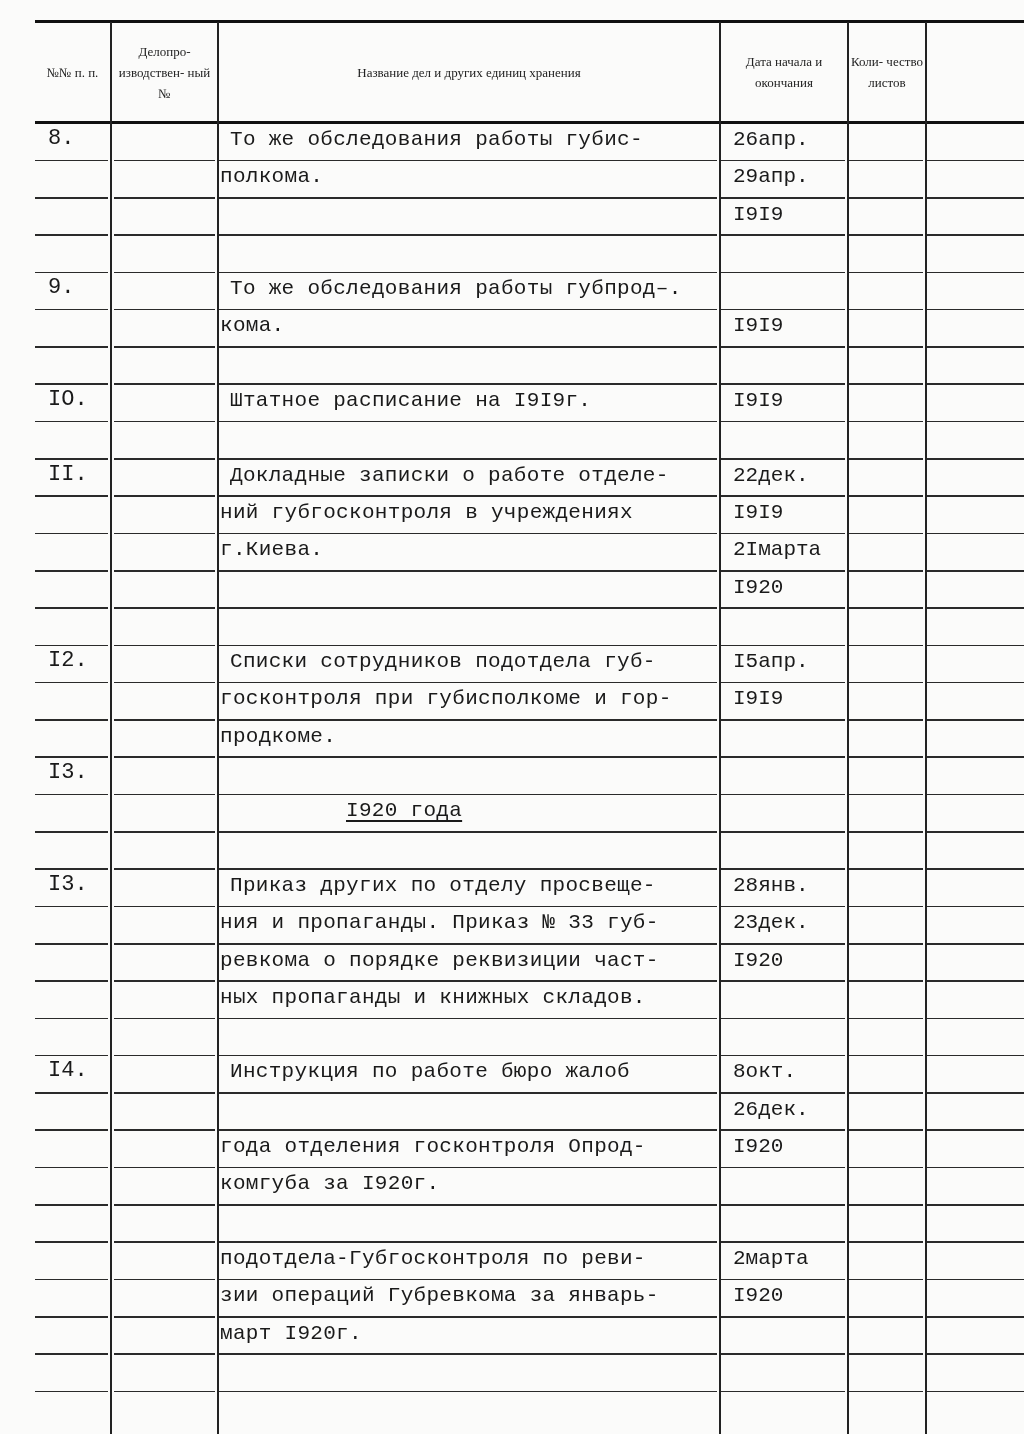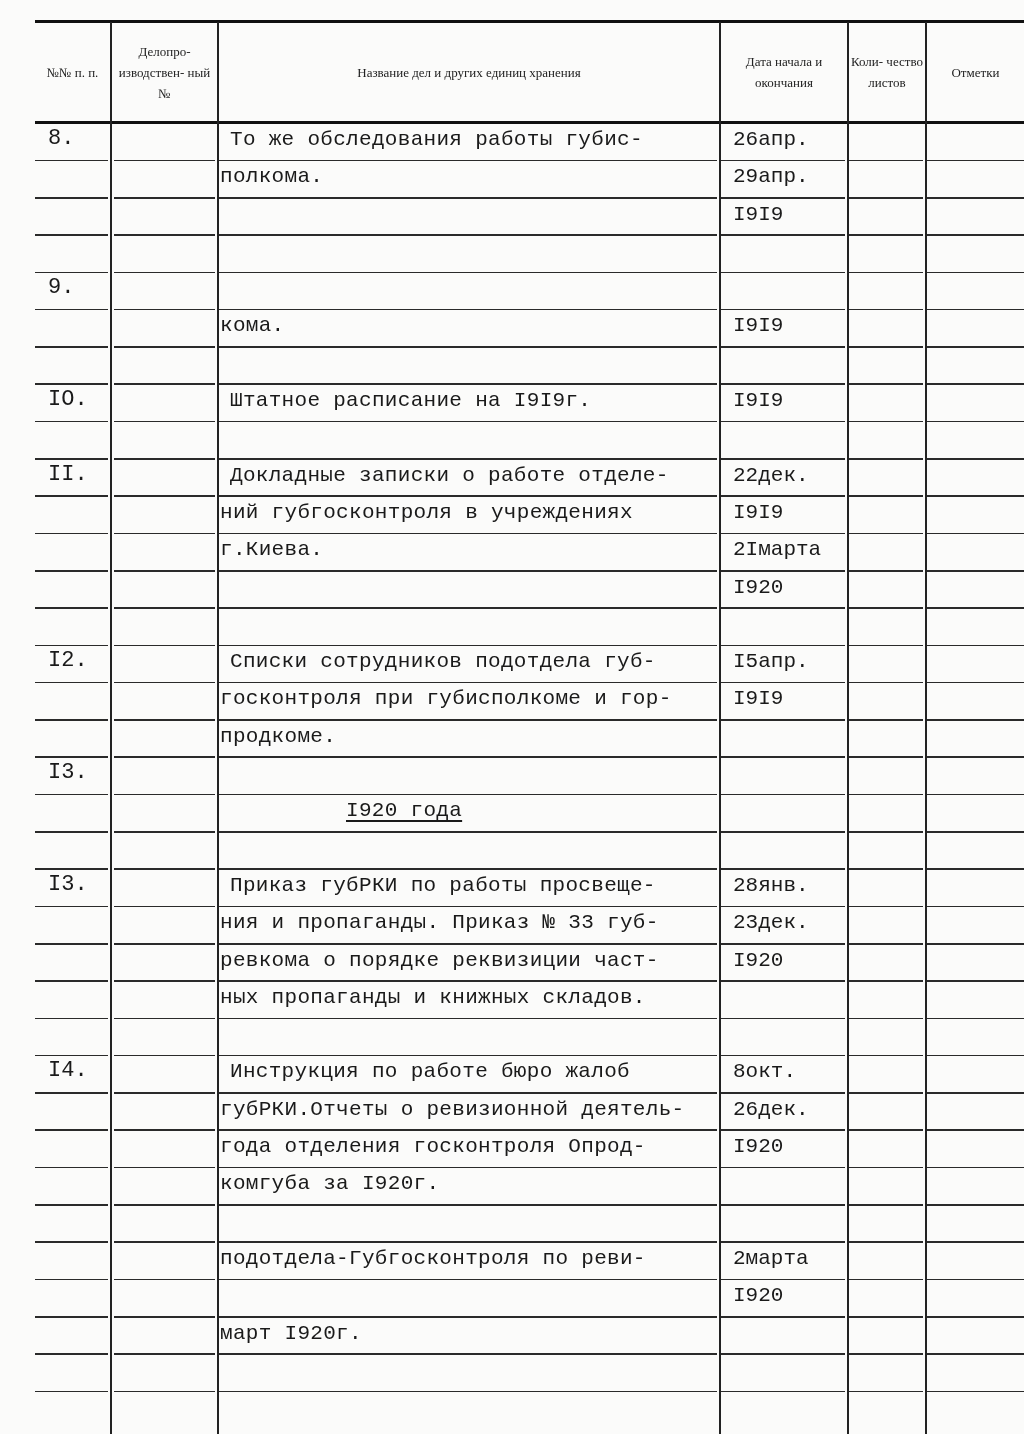--- a/index.html
+++ b/index.html
@@ -40,21 +40,20 @@
   <div class="vline" style="left:217px"></div>
   <div class="vline" style="left:719px"></div>
   <div class="vline" style="left:847px"></div>
   <div class="vline" style="left:925px"></div>
 
   <div class="hdr" style="left:35px;width:75px">№№ п. п.</div>
   <div class="hdr" style="left:112px;width:105px">Делопро- изводствен- ный №</div>
   <div class="hdr" style="left:219px;width:500px">Название дел и других единиц хранения</div>
   <div class="hdr" style="left:721px;width:126px">Дата начала и окончания</div>
   <div class="hdr" style="left:849px;width:76px">Коли- чество листов</div>
-  <div class="hdr" style="left:927px;width:97px">Отметки</div>
 
   <div class="rows" id="rows">
       <div class="row">
         <div class="rule" style="left: 35px; width: 73px;"></div>
         <div class="rule" style="left: 114px; width: 101px;"></div>
         <div class="rule" style="left: 219px; width: 498px;"></div>
         <div class="rule" style="left: 721px; width: 124px;"></div>
         <div class="rule" style="left: 849px; width: 74px;"></div>
         <div class="rule" style="left: 927px; width: 97px;"></div>
         <span class="c1">8.</span>
@@ -95,20 +94,21 @@
         <span class="c4"></span>
       </div>
       <div class="row">
         <div class="rule" style="left: 35px; width: 73px;"></div>
         <div class="rule" style="left: 114px; width: 101px;"></div>
         <div class="rule" style="left: 219px; width: 498px;"></div>
         <div class="rule" style="left: 721px; width: 124px;"></div>
         <div class="rule" style="left: 849px; width: 74px;"></div>
         <div class="rule" style="left: 927px; width: 97px;"></div>
         <span class="c1">9.</span>
+        <span class="c3 indent">То же обследования работы губпрод–.</span>
         <span class="c4"></span>
       </div>
       <div class="row">
         <div class="rule" style="left: 35px; width: 73px;"></div>
         <div class="rule" style="left: 114px; width: 101px;"></div>
         <div class="rule" style="left: 219px; width: 498px;"></div>
         <div class="rule" style="left: 721px; width: 124px;"></div>
         <div class="rule" style="left: 849px; width: 74px;"></div>
         <div class="rule" style="left: 927px; width: 97px;"></div>
         <span class="c1"></span>
@@ -270,21 +270,21 @@
         <span class="c4"></span>
       </div>
       <div class="row">
         <div class="rule" style="left: 35px; width: 73px;"></div>
         <div class="rule" style="left: 114px; width: 101px;"></div>
         <div class="rule" style="left: 219px; width: 498px;"></div>
         <div class="rule" style="left: 721px; width: 124px;"></div>
         <div class="rule" style="left: 849px; width: 74px;"></div>
         <div class="rule" style="left: 927px; width: 97px;"></div>
         <span class="c1">I3.</span>
-        <span class="c3 indent">Приказ губРКИ по работы просвеще-</span>
+        <span class="c3 indent">Приказ других по отделу просвеще-</span>
         <span class="c4">28янв.</span>
       </div>
       <div class="row">
         <div class="rule" style="left: 35px; width: 73px;"></div>
         <div class="rule" style="left: 114px; width: 101px;"></div>
         <div class="rule" style="left: 219px; width: 498px;"></div>
         <div class="rule" style="left: 721px; width: 124px;"></div>
         <div class="rule" style="left: 849px; width: 74px;"></div>
         <div class="rule" style="left: 927px; width: 97px;"></div>
         <span class="c1"></span>
@@ -336,21 +336,20 @@
         <span class="c4">8окт.</span>
       </div>
       <div class="row">
         <div class="rule" style="left: 35px; width: 73px;"></div>
         <div class="rule" style="left: 114px; width: 101px;"></div>
         <div class="rule" style="left: 219px; width: 498px;"></div>
         <div class="rule" style="left: 721px; width: 124px;"></div>
         <div class="rule" style="left: 849px; width: 74px;"></div>
         <div class="rule" style="left: 927px; width: 97px;"></div>
         <span class="c1"></span>
-        <span class="c3">губРКИ.Отчеты о ревизионной деятель-</span>
         <span class="c4">26дек.</span>
       </div>
       <div class="row">
         <div class="rule" style="left: 35px; width: 73px;"></div>
         <div class="rule" style="left: 114px; width: 101px;"></div>
         <div class="rule" style="left: 219px; width: 498px;"></div>
         <div class="rule" style="left: 721px; width: 124px;"></div>
         <div class="rule" style="left: 849px; width: 74px;"></div>
         <div class="rule" style="left: 927px; width: 97px;"></div>
         <span class="c1"></span>
@@ -391,20 +390,21 @@
         <span class="c4">2марта</span>
       </div>
       <div class="row">
         <div class="rule" style="left: 35px; width: 73px;"></div>
         <div class="rule" style="left: 114px; width: 101px;"></div>
         <div class="rule" style="left: 219px; width: 498px;"></div>
         <div class="rule" style="left: 721px; width: 124px;"></div>
         <div class="rule" style="left: 849px; width: 74px;"></div>
         <div class="rule" style="left: 927px; width: 97px;"></div>
         <span class="c1"></span>
+        <span class="c3">зии операций Губревкома за январь-</span>
         <span class="c4">I920</span>
       </div>
       <div class="row">
         <div class="rule" style="left: 35px; width: 73px;"></div>
         <div class="rule" style="left: 114px; width: 101px;"></div>
         <div class="rule" style="left: 219px; width: 498px;"></div>
         <div class="rule" style="left: 721px; width: 124px;"></div>
         <div class="rule" style="left: 849px; width: 74px;"></div>
         <div class="rule" style="left: 927px; width: 97px;"></div>
         <span class="c1"></span>

